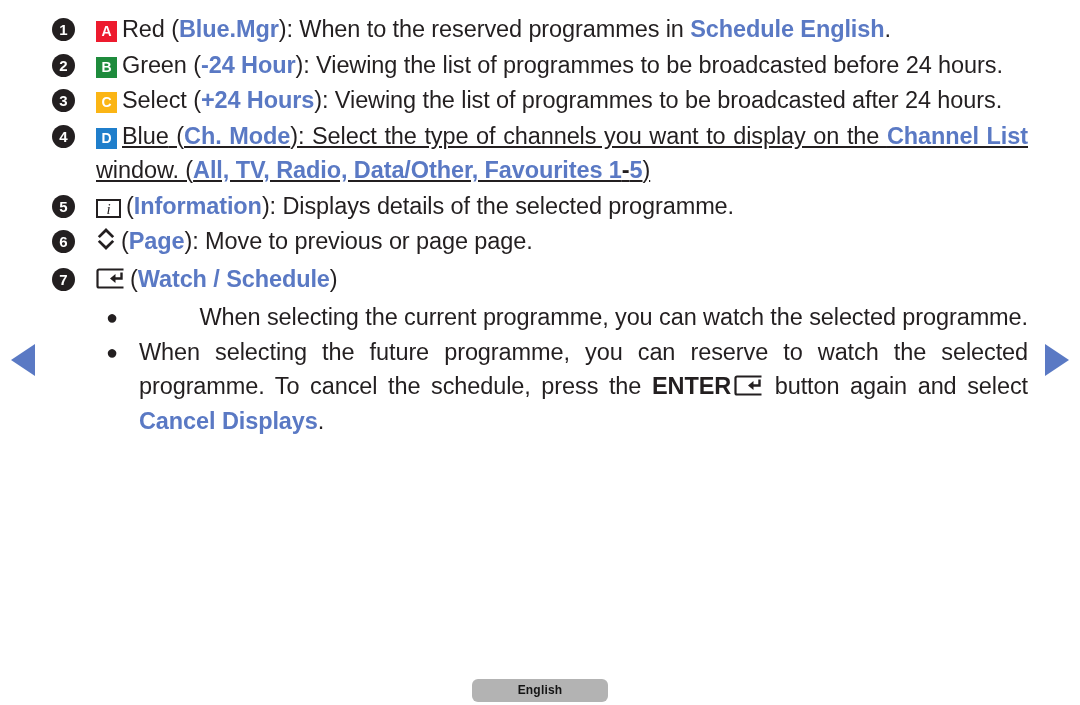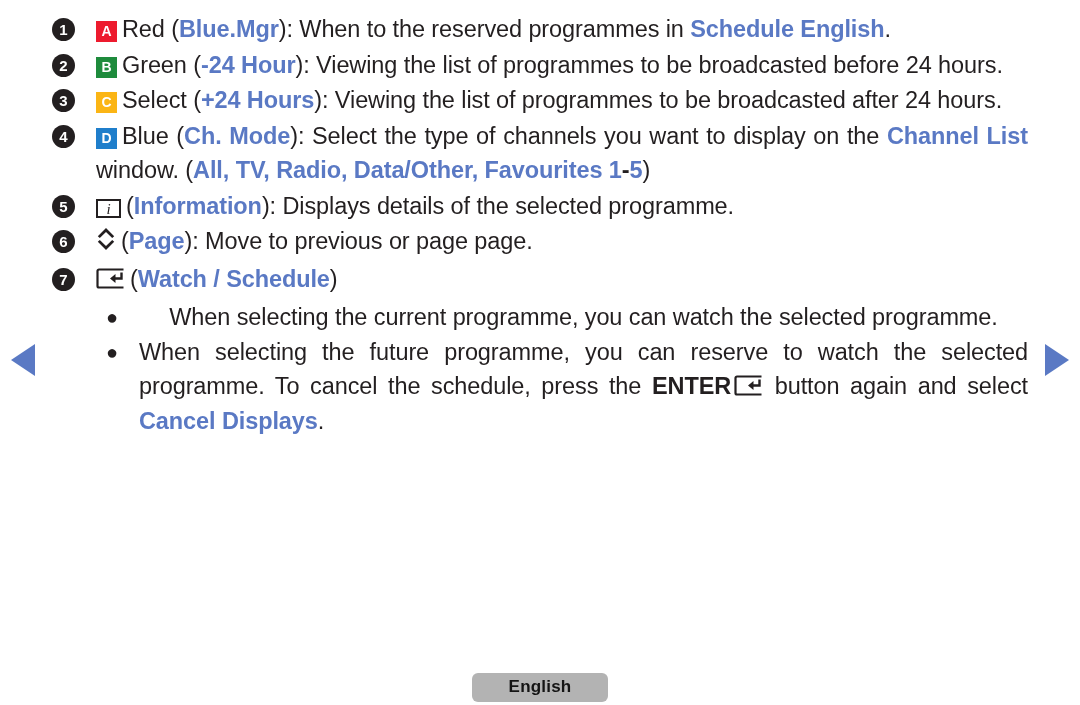--- a/index.html
+++ b/index.html
@@ -150,39 +150,39 @@
     font-size: 20px;
     line-height: 34px;
     text-align: left;
     padding-left: 10px;
     box-sizing: border-box;
   }
   .sub-body {
     flex: 1 1 auto;
     text-align: justify;
   }
-  .sub-body.nj { text-align: center; }
-
-  .item-text.justify { text-align: justify; }
+  .sub-body.nj { text-align: right; }
+
+  .item-text.justify { text-align: justify; text-decoration: underline; }
 
   
   .footer {
     position: absolute;
     left: 0;
     right: 0;
     bottom: 3px;
     text-align: center;
   }
   .lang-chip {
     display: inline-block;
     min-width: 104px;
     padding: 4px 16px 5px 16px;
     background: #b3b3b3;
     border-radius: 6px;
-    font-size: 17px;
+    font-size: 12px;
     font-weight: bold;
     color: #141414;
     letter-spacing: 0.2px;
   }
 </style>
 </head>
 <body>
 
 <div class="nav-arrow left"></div>
 <div class="nav-arrow right"></div>

